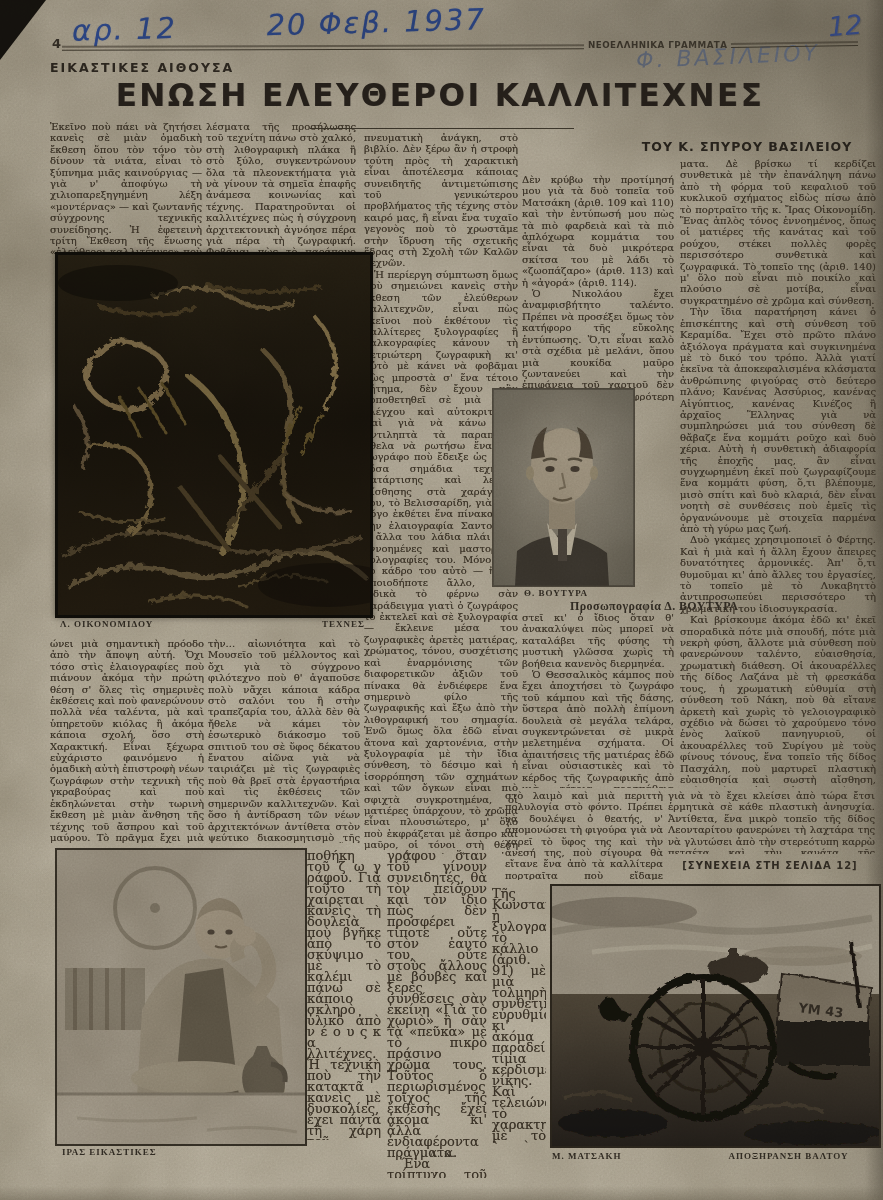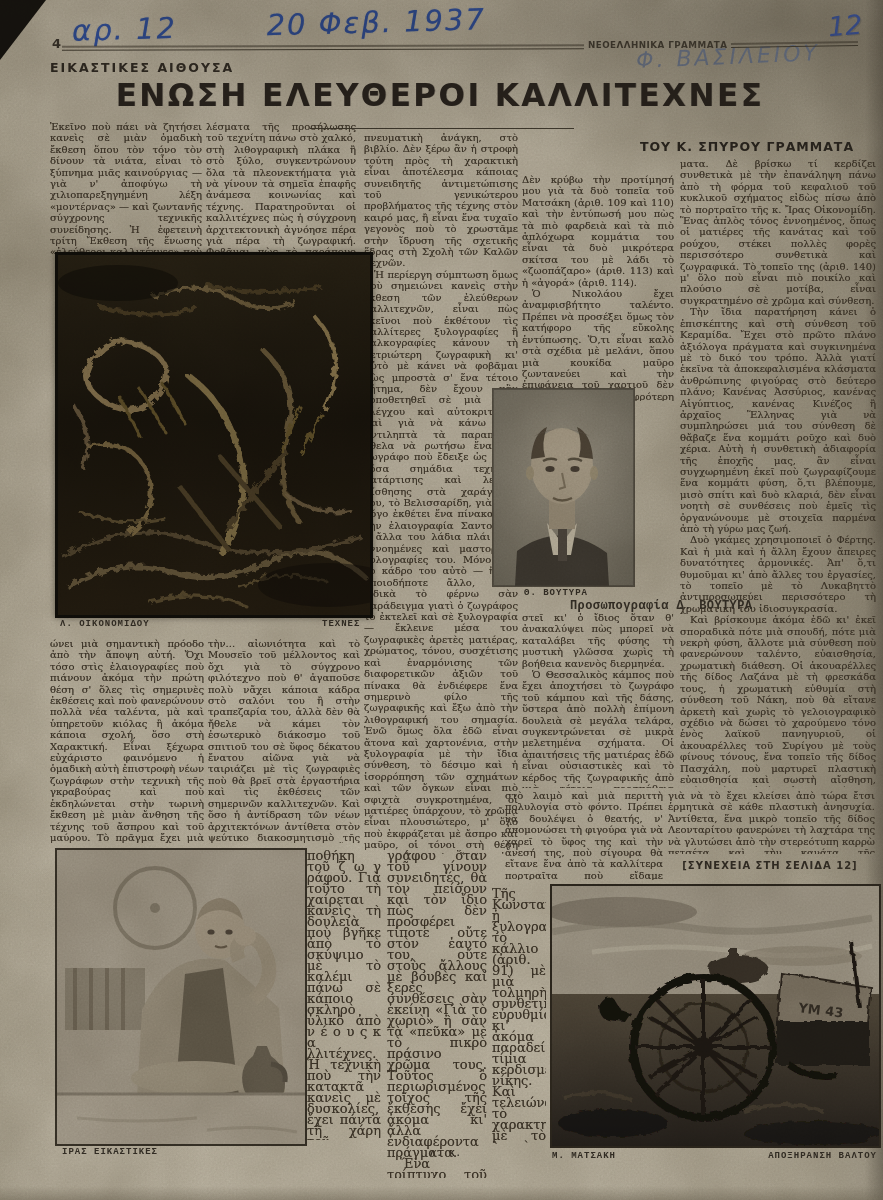--- a/index.html
+++ b/index.html
@@ -68,21 +68,21 @@
 
   
   .fig{position:absolute;overflow:hidden;}
   .fig svg{display:block;}
   .fig-woodcut{left:55px;top:252px;width:312px;height:360px;border:3px solid #12100b;
     box-shadow:0 0 6px rgba(30,25,18,.5);}
   .fig-portrait{left:492px;top:388px;width:141px;height:197px;border:1px solid #5a5448;}
   .fig-painting{left:55px;top:848px;width:248px;height:294px;border:2px solid #3e382d;}
   .fig-landscape{left:550px;top:884px;width:327px;height:260px;border:2px solid #332d23;}
 
-  .cap{position:absolute;font-family:Liberation Mono, monospace;font-weight:bold;
+  .cap{position:absolute;font-family:Liberation Serif, serif;font-weight:bold;
     font-size:9px;letter-spacing:1px;color:#3a342b;white-space:nowrap;}
   .cap-sub{font-weight:bold;font-size:12px;letter-spacing:.4px;}
 
   .continuation{position:absolute;left:664px;top:860px;width:212px;text-align:center;
     font-family:"DejaVu Sans",sans-serif;font-weight:bold;font-size:10px;
     letter-spacing:1px;color:#39332a;}
 
   .grain{position:absolute;left:0;top:0;width:883px;height:1200px;
     mix-blend-mode:multiply;pointer-events:none;}
 </style>
@@ -100,21 +100,21 @@
   <div class="hand hand-name">Φ. ΒΑΣΙΛΕΙΟΥ</div>
 
   <div class="pagenum">4</div>
   <div class="rule rule-left"></div>
   <div class="masthead">ΝΕΟΕΛΛΗΝΙΚΑ ΓΡΑΜΜΑΤΑ</div>
   <div class="rule rule-right"></div>
 
   <div class="kicker">ΕΙΚΑΣΤΙΚΕΣ ΑΙΘΟΥΣΑ</div>
   <div class="headline">ΕΝΩΣΗ ΕΛΕΥΘΕΡΟΙ ΚΑΛΛΙΤΕΧΝΕΣ</div>
   <div class="subtitle-rule"></div>
-  <div class="byline">ΤΟΥ Κ. ΣΠΥΡΟΥ ΓΡΑΜΜΑΤΑ</div>
+  <div class="byline">ΤΟΥ Κ. ΣΠΥΡΟΥ ΒΑΣΙΛΕΙΟΥ</div>
 
   <div class="tx" style="left:50px;top:121px;width:152px;height:136px">Ἐκεῖνο ποὺ πάει νὰ ζητήσει κανεὶς σὲ μιὰν ὁμαδικὴ ἔκθεση ὅπου τὸν τόνο τὸν δίνουν τὰ νιάτα, εἶναι τὸ ξύπνημα μιᾶς καινούργιας —γιὰ ν' ἀποφύγω τὴ χιλιοπαρεξηγημένη λέξη «μοντέρνας» — καὶ ζωντανῆς σύγχρονης τεχνικῆς συνείδησης. Ἡ ἐφετεινὴ τρίτη Ἔκθεση τῆς ἕνωσης «ἐλεύθεροι καλλιτέχνες» ποὺ ἄνοιξε τὴν περασμένη βδομάδα στὴν αἴθουσα τῆς λέσχης καλλιτεχνῶν, σημει-</div>
   <div class="tx" style="left:206px;top:121px;width:150px;height:136px">λέσματα τῆς προσήλωσης τοῦ τεχνίτη πάνω στὸ χαλκό, στὴ λιθογραφικὴ πλάκα ἢ στὸ ξύλο, συγκεντρώνουν ὅλα τὰ πλεονεκτήματα γιὰ νὰ γίνουν τὰ σημεῖα ἐπαφῆς ἀνάμεσα κοινωνίας καὶ τέχνης. Παρατηροῦνται οἱ καλλιτέχνες πὼς ἡ σύγχρονη ἀρχιτεκτονικὴ ἀγνόησε πέρα γιὰ πέρα τὴ ζωγραφική. Φοβᾶμαι πὼς τὸ παράπονο ἐπιστρέφει σ' ἐμᾶς. Λιγοπολὺ δουλεύουμε ὅλοι γιὰ</div>
   <div class="tx" style="left:364px;top:132px;width:154px;height:722px">πνευματικὴ ἀνάγκη, στὸ βιβλίο. Δὲν ξέρω ἂν ἡ στροφὴ τούτη πρὸς τὴ χαρακτικὴ εἶναι ἀποτέλεσμα κάποιας συνειδητῆς ἀντιμετώπισης τοῦ γενικώτερου προβλήματος τῆς τέχνης στὸν καιρό μας, ἢ εἶναι ἕνα τυχαῖο γεγονὸς ποὺ τὸ χρωστᾶμε στὴν ἵδρυση τῆς σχετικῆς ἕδρας στὴ Σχολὴ τῶν Καλῶν Τεχνῶν.
  Ἡ περίεργη σύμπτωση ὅμως ποὺ σημειώνει κανεὶς στὴν ἔκθεση τῶν ἐλεύθερων καλλιτεχνῶν, εἶναι πὼς ἐκεῖνοι ποὺ ἐκθέτουν τὶς καλλίτερες ξυλογραφίες ἢ χαλκογραφίες κάνουν τὴ μετριώτερη ζωγραφικὴ κι' αὐτὸ μὲ κάνει νὰ φοβᾶμαι πὼς μπροστὰ σ' ἕνα τέτοιο ζήτημα, δὲν ἔχουν κἂν τοποθετηθεῖ σὲ μιὰ θέση ἐλέγχου καὶ αὐτοκριτικῆς. Καὶ γιὰ νὰ κάνω πιὸ ἀντιληπτὰ τὰ παραπάνω, ἤθελα νὰ ρωτήσω ἕνα νέο ζωγράφο ποὺ ἔδειξε ὡς τώρα τόσα σημάδια τεχνικῆς κατάρτισης καὶ λεπτῆς αἴσθησης στὰ χαράγματά του, τὸ Βελισσαρίδη, γιὰ ποιὸ λόγο ἐκθέτει ἕνα πίνακα σὰν τὴν ἐλαιογραφία Σαντορινοὶ ἢ ἄλλα του λάδια πλάι στὶς ἐννοημένες καὶ μαστορικὲς ξυλογραφίες του. Μόνο σὰν τὸ κάδρο του αὐτὸ — ἢ καὶ ὁποιοδήποτε ἄλλο, αὐτὸ εἰδικὰ τὸ φέρνω σὰν παράδειγμα γιατὶ ὁ ζωγράφος τὸ ἐκτελεῖ καὶ σὲ ξυλογραφία — ἔκλεινε μέσα του ζωγραφικὲς ἀρετὲς ματιέρας, χρώματος, τόνου, συσχέτισης καὶ ἐναρμόνισης τῶν διαφορετικῶν ἀξιῶν τοῦ πίνακα θὰ ἐνδιέφερε ἕνα σημερινὸ φίλο τῆς ζωγραφικῆς καὶ ἔξω ἀπὸ τὴν λιθογραφική του σημασία. Ἐνῶ ὅμως ὅλα ἐδῶ εἶναι ἄτονα καὶ χαρτονένια, στὴν ξυλογραφία μὲ τὴν ἴδια σύνθεση, τὸ δέσιμο καὶ ἡ ἰσορρόπηση τῶν σχημάτων καὶ τῶν ὄγκων εἶναι πιὸ σφιχτὰ συγκροτημένα, οἱ ματιέρες ὑπάρχουν, τὸ χρῶμα εἶναι πλουσιώτερο, μ' ὅλο ποὺ ἐκφράζεται μὲ ἄσπρο καὶ μαῦρο, οἱ τόνοι στὴ θέση τους. Ἂν σ' ὅλα αὐτὰ προσθέσει κανεὶς καὶ μιὰ συνέπεια στὴν τεχνικὴ τῆς ξυλογραφίας ποὺ φανερώνει τὸ ἑφαίστειο τῆς Σαντορίνης (ἀριθ. 16), ἔχει ξεχωρίσει τὰ ἀξιολογώτερα προσόντα τοῦ νέου χαράκτη. Ἀλλὰ ἐκεῖ ποὺ ἡ ἀναλογία τῆς καλῆς ποιότητας ἀνάμεσα ζωγραφικῆς καὶ ξυλογραφίας εἶναι ὁλότελα ἀντίστροφη, εἶναι στὴν ἐργασία τοῦ Μόσχου. Εἶναι ἀπροσμέτρητη ἡ ἀπόσταση ποὺ χωρίζει τοὺς «Ρουμελιῶτες» (ἀρ. 122), τὸ «Καρπενήσι» (ἀριθ. 123) καὶ τὴ «Μύκονο» (ἀριθ. 121) ἀπὸ τὰ λάδια του.
  Ἕνας ἁδρὸς ρωμέϊκος χαραχτῆρας ἔχει ἀποδοθεῖ στὶς δυὸ φιγοῦρες καὶ στὸ κομμάτι τοῦ χωριοῦ μὲ μιὰ τεχνικότατη ἐκμετάλλευση τοῦ ὅ,τι δίνει τὸ ξύλο, ποὺ στὴ «Μύκονο» γίνεται ἄλλο ὕφος. Εἶναι φανερὸ πῶς ἐδῶ νομοθετεῖ ἡ τεχνικὴ καὶ ἡ συγκίνηση τοῦ τεχνίτη κινεῖται δημιουργικὰ κάτω ἀπὸ τὴν πειθαρχία της.
  Κατακτήσεις τέτοιες τοῦ νέου ζωγράφου ὅταν τοῦ γίνουν συνειδητές,</div>
   <div class="tx" style="left:522px;top:174px;width:152px;height:227px">Δὲν κρύβω τὴν προτίμησή μου γιὰ τὰ δυὸ τοπεῖα τοῦ Ματσάκη (ἀριθ. 109 καὶ 110) καὶ τὴν ἐντύπωσή μου πὼς τὰ πιὸ φαρδειὰ καὶ τὰ πιὸ ἁπλόχωρα κομμάτια του εἶναι τὰ δυὸ μικρότερα σκίτσα του μὲ λάδι τὸ «ζωοπάζαρο» (ἀριθ. 113) καὶ ἡ «ἀγορά» (ἀριθ. 114).
  Ὁ Νικολάου ἔχει ἀναμφισβήτητο ταλέντο. Πρέπει νὰ προσέξει ὅμως τὸν κατήφορο τῆς εὔκολης ἐντύπωσης. Ὅ,τι εἶναι καλὸ στὰ σχέδια μὲ μελάνι, ὅπου μιὰ κουκίδα μαῦρο ζωντανεύει καὶ τὴν ἐπιφάνεια τοῦ χαρτιοῦ δὲν ἄρκεσε, καὶ τὴν ἐλαφρότερη παλέτα καὶ τὸ ἁβρότερο μονοτελάρωμα πρέπει νὰ τὰ νιώθεις βγαλμένα ἀπὸ μιὰ αὐστηρὴ καὶ πειθαρχημένη τεχνική. Ὁ Θετταλὸς συνθέτει ἀνάμεσα σύγχρονης γαλλικῆς ματιέρας. Ἔχει ὅμως θετικὰ χρωματικὲς προτιμήσεις, μουράλε χρωμάτιστά του καὶ τὰ φωτεινὰ ἀνοίγματα καὶ μιὰ διάθεση ἰσορροπημένη. Εἶναι σίγουρος πὼς μιὰ μέρα θὰ ξαφνια-</div>
   <div class="tx" style="left:522px;top:612px;width:152px;height:176px">στεῖ κι' ὁ ἴδιος ὅταν θ' ἀνακαλύψει πὼς μπορεῖ νὰ καταλάβει τῆς φύσης τὴ μυστικὴ γλῶσσα χωρὶς τὴ βοήθεια κανενὸς διερμηνέα.
@@ -284,21 +284,21 @@
         <path d="M236,178 q20,14 48,10" stroke="#161209" stroke-width="6" fill="none"></path>
         <line x1="298" y1="54" x2="306" y2="120" stroke="#241e16" stroke-width="4"></line>
         <ellipse cx="60" cy="236" rx="55" ry="14" fill="#14100b" opacity=".7"></ellipse>
         <ellipse cx="260" cy="246" rx="70" ry="12" fill="#14100b" opacity=".6"></ellipse>
         <path d="M10,210 q40,-10 70,4 M190,224 q40,-12 80,0" stroke="#4b4334" stroke-width="4" fill="none"></path>
       </g>
       <text x="246" y="126" font-family="DejaVu Sans, sans-serif" font-size="13" font-weight="bold" fill="#3a332a" transform="rotate(7 246 126)">ΥΜ 43</text>
     </svg>
   </div>
   <span class="cap" style="left:552px;top:1151px">Μ. ΜΑΤΣΑΚΗ</span>
-  <span class="cap" style="left:700px;top:1151px;width:177px;text-align:right">ΑΠΟΞΗΡΑΝΣΗ ΒΑΛΤΟΥ</span>
+  <span class="cap" style="left:700px;top:1151px;width:177px;text-align:center">ΑΠΟΞΗΡΑΝΣΗ ΒΑΛΤΟΥ</span>
 
   <svg class="grain" width="883" height="1200">
     <filter id="n1">
       <feTurbulence type="fractalNoise" baseFrequency="0.55" numOctaves="2" seed="7"></feTurbulence>
       <feColorMatrix type="matrix" values="0 0 0 0 0.32  0 0 0 0 0.29  0 0 0 0 0.24  0.45 0.45 0.45 0 0"></feColorMatrix>
     </filter>
     <filter id="n2">
       <feTurbulence type="fractalNoise" baseFrequency="0.012" numOctaves="3" seed="11"></feTurbulence>
       <feColorMatrix type="matrix" values="0 0 0 0 0.36  0 0 0 0 0.33  0 0 0 0 0.27  0.5 0.5 0.5 0 -0.12"></feColorMatrix>
     </filter>

